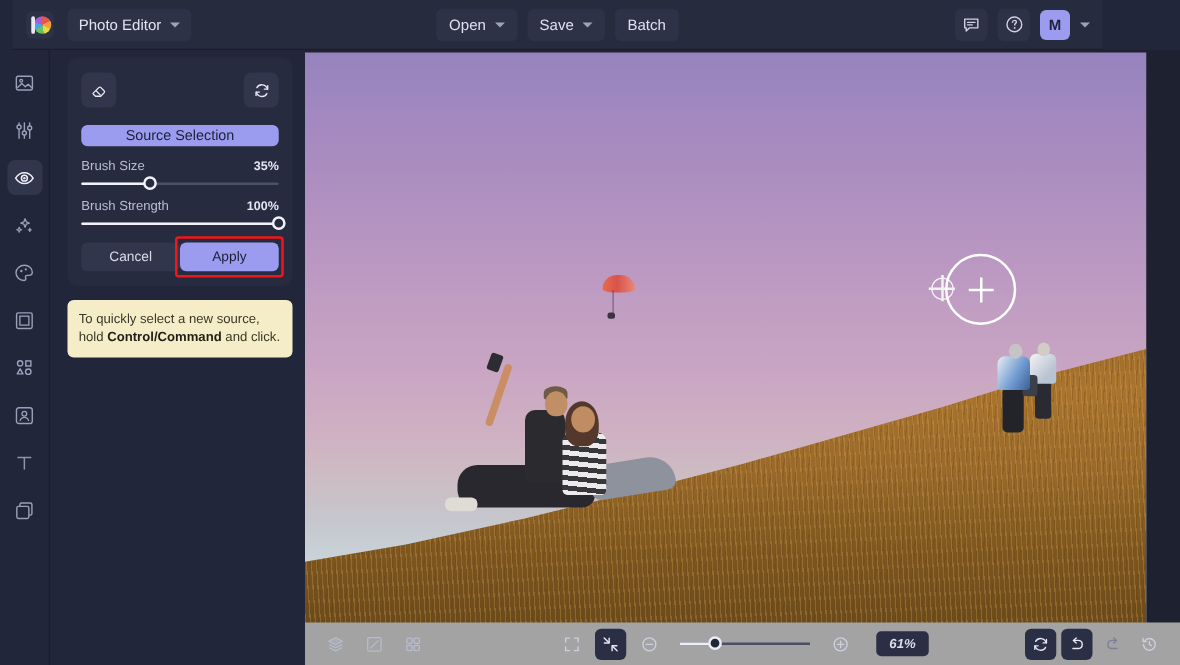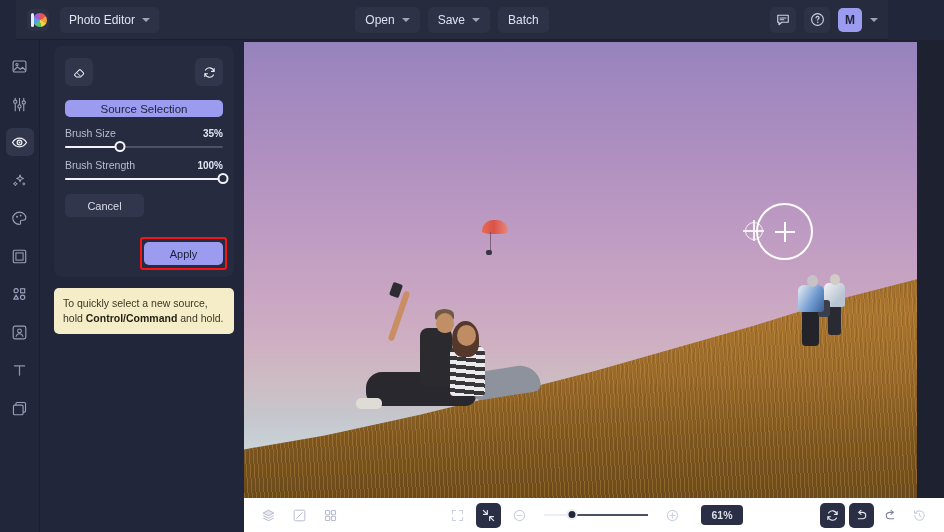--- a/index.html
+++ b/index.html
@@ -6,21 +6,21 @@
   html, body {
     width: 944px; height: 532px;
     background: #1e2130;
     font-family: "Liberation Sans", sans-serif;
     overflow: hidden;
   }
   .app { position: relative; width: 944px; height: 532px; background: #22263a; }
 
   
   .topbar {
-    position: absolute; left: 16px; top: 0; width: 872px; height: 40px;
+    position: absolute; left: 10px; top: 0; width: 872px; height: 40px;
     background: #272b3e;
     display: flex; align-items: center;
     border-bottom: 1px solid #1b1e2d;
   }
   .logo-wrap { width: 44px; display: flex; justify-content: center; align-items: center; }
   .logo {
     width: 22px; height: 22px; border-radius: 5px;
     background: #2e3247;
     display: flex; align-items: center; justify-content: center;
     position: relative;
@@ -116,21 +116,21 @@
   .knob {
     position: absolute; top: -5px; width: 11px; height: 11px; border-radius: 50%;
     background: #272b40; border: 2px solid #f2f3f8; transform: translateX(-50%); cursor: pointer;
   }
   .btn-row { display: flex; gap: 0; margin-top: 14px; }
   .cancel-btn {
     flex: 1; height: 23px; border-radius: 5px; background: #32364c; color: #d9dbe8;
     font-size: 11px; border: none; cursor: pointer; font-family: inherit;
   }
   .apply-wrap {
-    flex: 1; position: relative; display: flex; align-items: center; justify-content: center; margin-top: 48px;
+    flex: 1; position: relative; display: flex; align-items: center; justify-content: center;
   }
   .apply-btn {
     width: 100%; height: 23px; border-radius: 5px; background: #9b9cf0; color: #1d2038;
     font-size: 11px; border: none; cursor: pointer; font-family: inherit;
   }
   .redbox {
     position: absolute; left: -4px; top: -5px; right: -4px; bottom: -5px;
     border: 2.5px solid #f41616; border-radius: 3px; pointer-events: none;
   }
   .tooltip {
@@ -275,21 +275,21 @@
   }
   .src-marker:before, .src-marker:after {
     content: ''; position: absolute; background: #f2f2f2;
   }
   .src-marker:before { left: 7px; top: -3px; width: 1.5px; height: 21px; }
   .src-marker:after { left: -3px; top: 7px; width: 21px; height: 1.5px; }
 
   
   .bottombar {
     position: absolute; left: 244px; bottom: 0; width: 700px; height: 34px;
-    background: #ffffff; display: flex; align-items: center; padding: 0 12px;
+    background: #a3a3a3; display: flex; align-items: center; padding: 0 12px; font-style: italic;
   }
   .bb-left { display: flex; gap: 6px; }
   .bb-center { position: absolute; left: 0; right: 0; margin: 0 auto;
                display: flex; gap: 6px; align-items: center; justify-content: center; }
   .bb-right { margin-left: auto; display: flex; gap: 4px; }
   .bb-btn {
     width: 25px; height: 25px; border-radius: 5px;
     display: flex; align-items: center; justify-content: center; cursor: pointer;
   }
   .bb-btn.filled { background: #2b2f45; }
@@ -475,21 +475,21 @@
       <div class="btn-row">
         <button class="cancel-btn">Cancel</button>
         <div class="apply-wrap">
           <button class="apply-btn">Apply</button>
           <div class="redbox"></div>
         </div>
       </div>
     </div>
 
     <div class="tooltip">
-      <span>To quickly select a new source, hold </span><b>Control/Command</b><span> and hold.</span>
+      <span>To quickly select a new source, hold </span><b>Control/Command</b><span> and click.</span>
     </div>
   </div>
 
   <div class="canvas-area">
     <div class="photo">
       <div class="hill"></div>
       <div class="hill-tex"></div>
       <div class="glider"></div>
       <div class="glider-line"></div>
       <div class="glider-pilot"></div>

